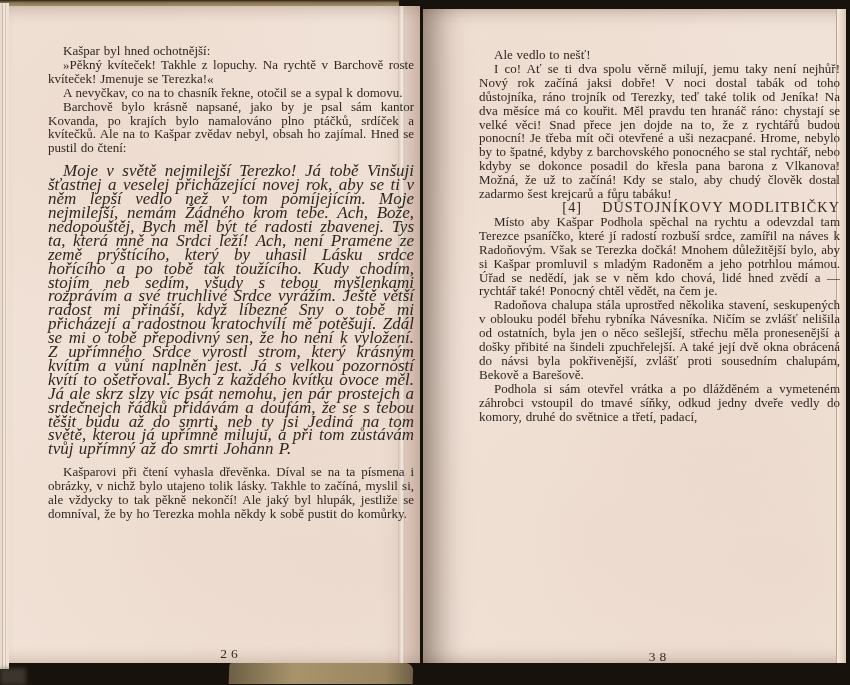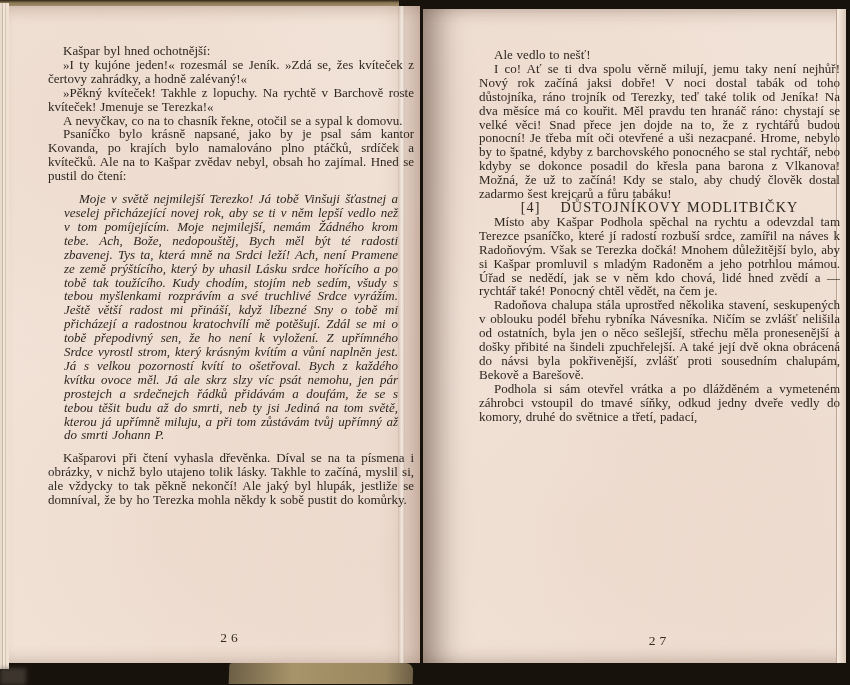--- a/index.html
+++ b/index.html
@@ -57,31 +57,31 @@
   }
   .text-block{
     position:absolute;
     font-size:13px;line-height:13.9px;
     text-align:justify;word-spacing:.6px;
   }
   .text-block p{margin:0;text-indent:15px;}
   .page.left .text-block{left:39px;top:38px;width:366px;}
   .page.right .text-block{left:56px;top:39px;width:361px;}
   .letter{
-    font-style:italic;font-size:13px;line-height:13.9px;
-    margin:9px 16px !important;word-spacing:1px;
+    font-style:italic;font-size:17px;line-height:13.9px;
+    margin:9px 0 !important;word-spacing:1px;
   }
   .chapter-heading{
     margin:15px 0 16px 0;text-indent:0 !important;
-    font-size:14.2px;letter-spacing:1.1px;text-align:center;
+    font-size:14.2px;letter-spacing:1.1px;text-align:right;
     white-space:nowrap;
   }
   .chapter-heading .num{margin-right:20px;}
   .pagenum{
-    position:absolute;top:624px;text-align:center;
+    position:absolute;top:640px;text-align:center;
     font-size:13.5px;letter-spacing:4px;color:#332b23;
   }
   .page.left .pagenum{left:39px;width:366px;}
   .page.right .pagenum{left:56px;width:361px;}
   
   .bottom-cover{
     position:absolute;left:229px;top:663px;width:184px;height:21px;
     background:linear-gradient(to right,#6c5f45,#a8946a 35%,#9a8760 85%,#6d5f45);
     border-radius:3px 8px 0 0;
     transform:skewX(-2deg);
@@ -95,38 +95,37 @@
 <body>
 
 <div class="stage">
   <div class="top-cover"></div>
   <div class="left-stack"></div>
 
   <div class="page left">
     <div class="crease"></div>
     <div class="text-block">
       <p>Kašpar byl hned ochotnější:</p>
-      <p>»I ty kujóne jeden!« rozesmál se Jeník. »Zdá se, žes kvíteček z čertovy zahrádky, a hodně zalévaný!«</p>
       <p>»Pěkný kvíteček! Takhle z lopuchy. Na rychtě v Barchově roste kvíteček! Jmenuje se Terezka!«</p>
       <p>A nevyčkav, co na to chasník řekne, otočil se a sypal k domovu.</p>
-      <p>Psaníčko bylo krásně napsané, jako by je psal sám kantor Kovanda, po krajích bylo namalováno plno ptáčků, srdíček a kvítečků. Ale na to Kašpar zvědav nebyl, obsah ho zajímal. Hned se pustil do čtení:</p>
+      <p>Barchově bylo krásně napsané, jako by je psal sám kantor Kovanda, po krajích bylo namalováno plno ptáčků, srdíček a kvítečků. Ale na to Kašpar zvědav nebyl, obsah ho zajímal. Hned se pustil do čtení:</p>
       <p class="letter">Moje v světě nejmilejší Terezko! Já tobě Vinšuji šťastnej a veselej přicházející novej rok, aby se ti v něm lepší vedlo než v tom pomíjejícím. Moje nejmilejší, nemám Žádného krom tebe. Ach, Bože, nedopouštěj, Bych měl být té radosti zbavenej. Tys ta, která mně na Srdci leží! Ach, není Pramene ze země prýštícího, který by uhasil Lásku srdce hořícího a po tobě tak toužícího. Kudy chodím, stojím neb sedím, všudy s tebou myšlenkami rozprávím a své truchlivé Srdce vyrážím. Ještě větší radost mi přináší, když líbezné Sny o tobě mi přicházejí a radostnou kratochvílí mě potěšují. Zdál se mi o tobě přepodivný sen, že ho není k vyložení. Z upřímného Srdce vyrostl strom, který krásným kvítím a vůní naplněn jest. Já s velkou pozorností kvítí to ošetřoval. Bych z každého kvítku ovoce měl. Já ale skrz slzy víc psát nemohu, jen pár prostejch a srdečnejch řádků přidávám a doufám, že se s tebou těšit budu až do smrti, neb ty jsi Jediná na tom světě, kterou já upřímně miluju, a při tom zůstávám tvůj upřímný až do smrti Johann P.</p>
       <p>Kašparovi při čtení vyhasla dřevěnka. Díval se na ta písmena i obrázky, v nichž bylo utajeno tolik lásky. Takhle to začíná, myslil si, ale vždycky to tak pěkně nekončí! Ale jaký byl hlupák, jestliže se domníval, že by ho Terezka mohla někdy k sobě pustit do komůrky.</p>
     </div>
     <div class="pagenum">26</div>
   </div>
 
   <div class="page right">
     <div class="right-stack"></div>
     <div class="text-block">
       <p>Ale vedlo to nešť!</p>
       <p>I co! Ať se ti dva spolu věrně milují, jemu taky není nejhůř! Nový rok začíná jaksi dobře! V noci dostal tabák od toho důstojníka, ráno trojník od Terezky, teď také tolik od Jeníka! Na dva měsíce má co kouřit. Měl pravdu ten hranáč ráno: chystají se velké věci! Snad přece jen dojde na to, že z rychtářů budou ponocní! Je třeba mít oči otevřené a uši nezacpané. Hrome, nebylo by to špatné, kdyby z barchovského ponocného se stal rychtář, nebo kdyby se dokonce posadil do křesla pana barona z Vlkanova! Možná, že už to začíná! Kdy se stalo, aby chudý člověk dostal zadarmo šest krejcarů a fůru tabáku!</p>
       <p class="chapter-heading"><span class="num">[4]</span><span>DŮSTOJNÍKOVY MODLITBIČKY</span></p>
       <p>Místo aby Kašpar Podhola spěchal na rychtu a odevzdal tam Terezce psaníčko, které jí radostí rozbuší srdce, zamířil na náves k Radoňovým. Však se Terezka dočká! Mnohem důležitější bylo, aby si Kašpar promluvil s mladým Radoněm a jeho potrhlou mámou. Úřad se nedědí, jak se v něm kdo chová, lidé hned zvědí a — rychtář také! Ponocný chtěl vědět, na čem je.</p>
       <p>Radoňova chalupa stála uprostřed několika stavení, seskupených v oblouku podél břehu rybníka Návesníka. Ničím se zvlášť nelišila od ostatních, byla jen o něco sešlejší, střechu měla pronesenější a došky přibité na šindeli zpuchřelejší. A také její dvě okna obrácená do návsi byla pokřivenější, zvlášť proti sousedním chalupám, Bekově a Barešově.</p>
       <p>Podhola si sám otevřel vrátka a po dlážděném a vymeteném záhrobci vstoupil do tmavé síňky, odkud jedny dveře vedly do komory, druhé do světnice a třetí, padací,</p>
     </div>
-    <div class="pagenum">27</div>
+    <div class="pagenum">38</div>
   </div>
 
   <div class="bottom-cover"></div>
   <div class="bottom-left-blur"></div>
 </div>
 
 </body></html>

